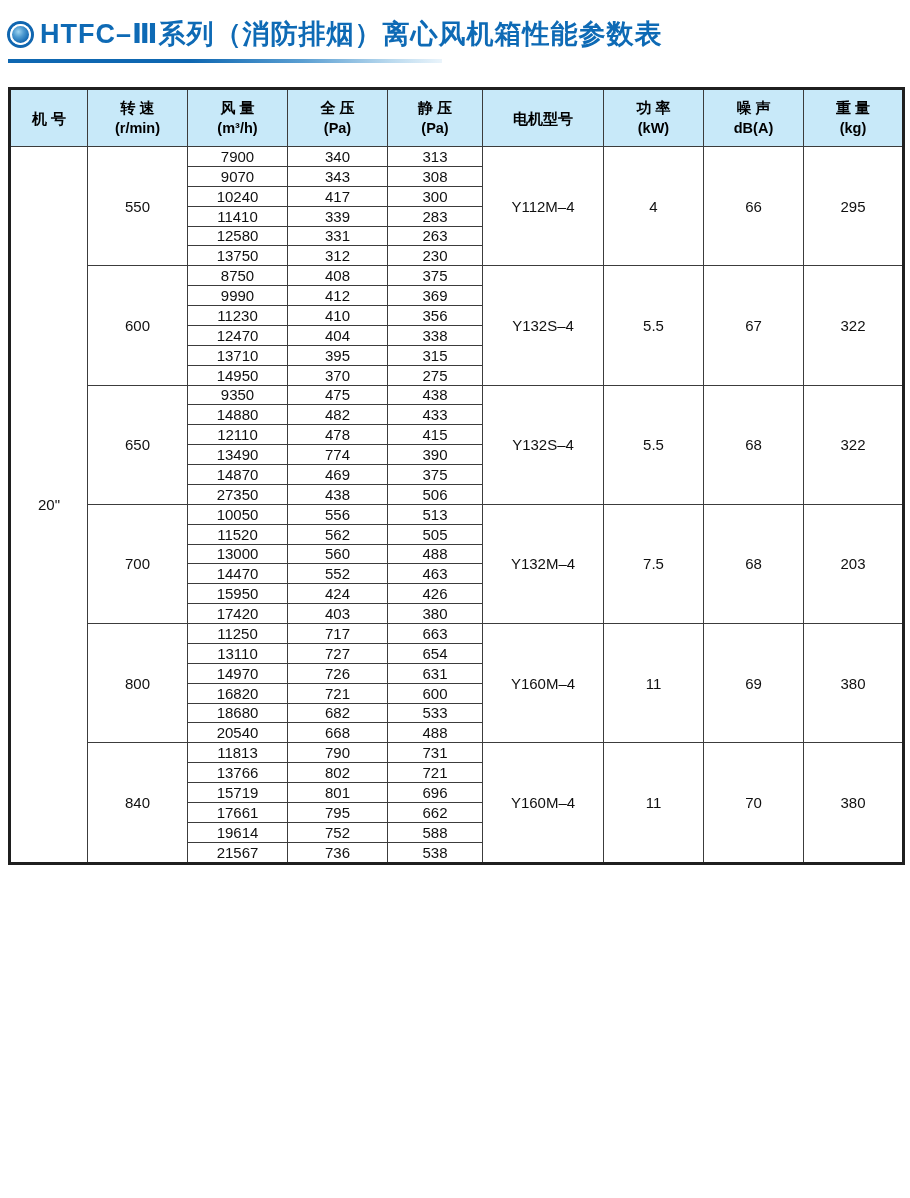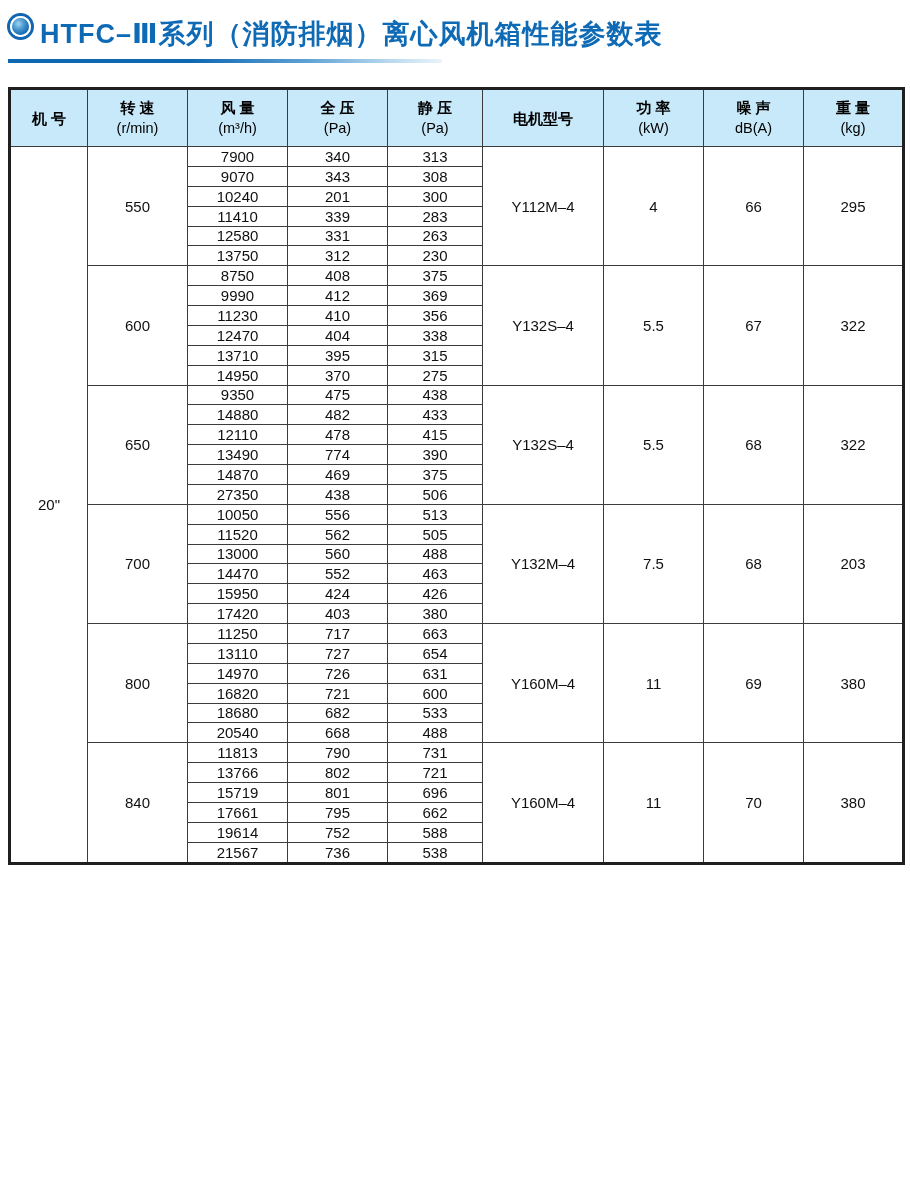--- a/index.html
+++ b/index.html
@@ -6,21 +6,21 @@
   html, body {
     margin: 0; padding: 0;
     width: 910px; height: 1198px;
     background: #ffffff;
     font-family: "Liberation Sans", "DejaVu Sans", sans-serif;
   }
   .page { width: 910px; height: 1198px; position: relative; overflow: hidden; }
 
   
   .title-row {
-    display: flex; 
+    display: flex; align-items: center;
     padding: 16px 0 0 7px;
   }
   .title-icon {
     width: 21px; height: 21px; border-radius: 50%;
     margin: 0 9px 0 3px; flex: 0 0 auto;
     background: radial-gradient(circle at 38% 34%, #9fd4f0 0%, #4d9ad0 35%, #1066b0 75%);
     border: 2px solid #ffffff;
     box-shadow: 0 0 0 3px #1066b0;
   }
   .title-text {
@@ -53,21 +53,21 @@
     color: #101010;
     background: #ffffff;
   }
   tr.header-row td {
     height: 58px;
     background: #c8e9f9;
     font-weight: bold;
     color: #000000;
     line-height: 1.4;
   }
-  tr.header-row .hdr-sub { font-weight: normal; font-size: 14.5px; }
+  tr.header-row .hdr-sub { font-weight: bold; font-size: 14.5px; }
   td.shaded { background: #c8e9f9; }
   td.machine-cell { background: #ffffff; font-size: 16px; }
 </style>
 </head>
 <body>
 
 <div class="page">
 
   <div class="title-row">
     <span class="title-icon"></span>
@@ -137,21 +137,21 @@
           <td rowspan="6">66</td>
           <td rowspan="6">295</td>
         </tr>
         <tr>
           <td>9070</td>
           <td>343</td>
           <td>308</td>
         </tr>
         <tr>
           <td>10240</td>
-          <td>201</td>
+          <td>417</td>
           <td>300</td>
         </tr>
         <tr>
           <td>11410</td>
           <td>339</td>
           <td>283</td>
         </tr>
         <tr>
           <td>12580</td>
           <td>331</td>

